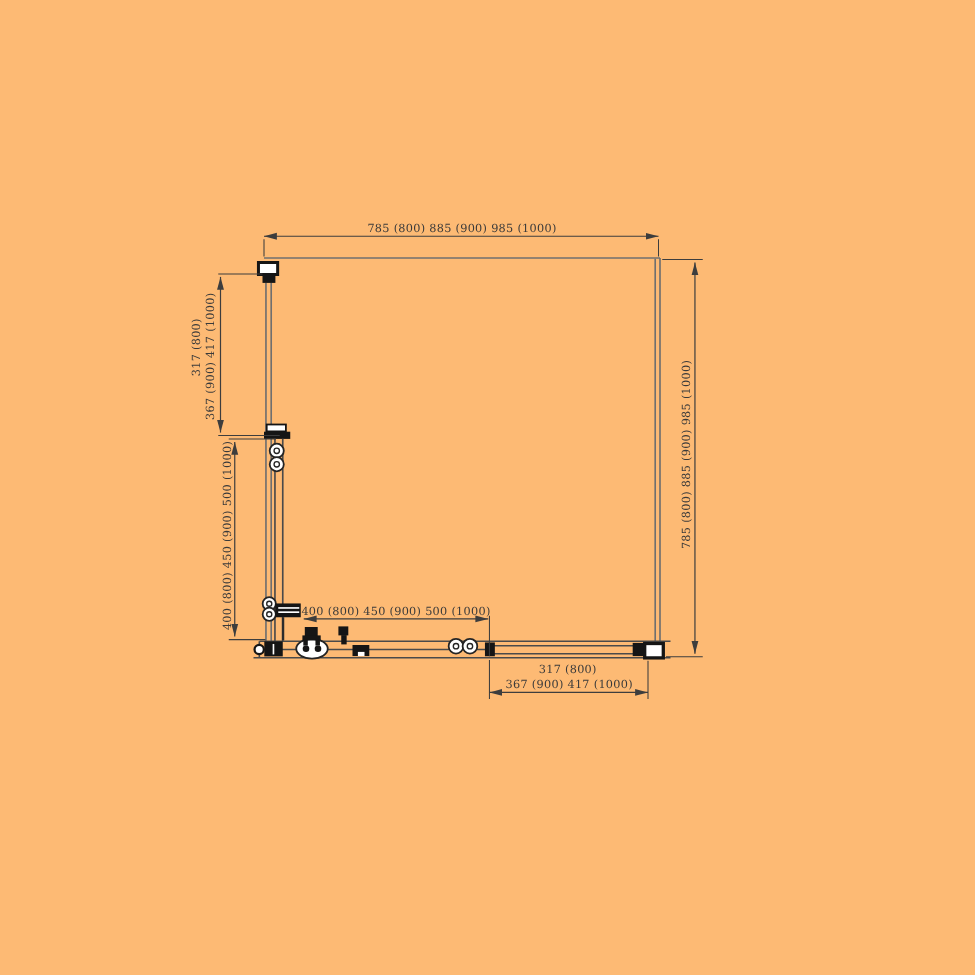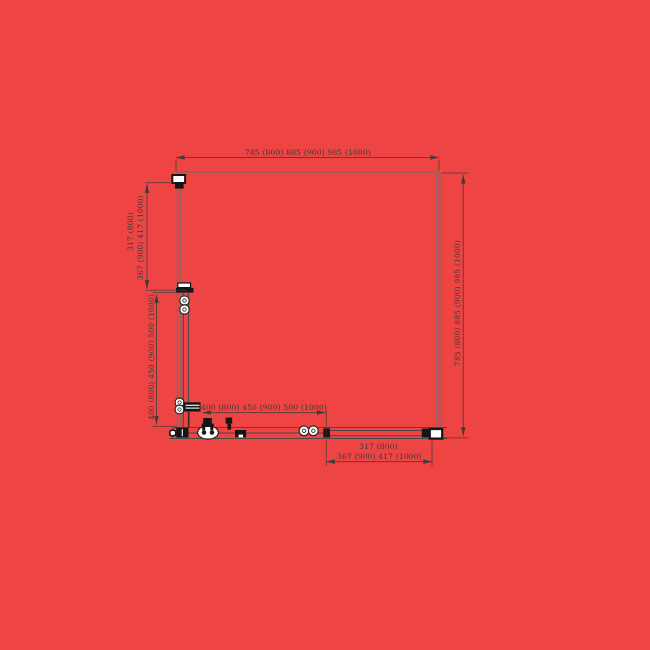--- a/index.html
+++ b/index.html
@@ -1,16 +1,16 @@
 <!DOCTYPE html>
 <html><head>
 <meta charset="utf-8">
 <style>
   html,body{margin:0;padding:0;background:#ffffff;}
-  .canvas{position:relative;width:650px;height:650px;background:#ef4444;overflow:hidden;}
+  .canvas{position:relative;width:650px;height:650px;background:#fdba74;overflow:hidden;}
   svg{display:block;}
   .dim-text{font-family:"DejaVu Serif", serif;font-size:7.5px;fill:#3a3a3a;letter-spacing:0.2px;}
   .dimline{stroke:#3d3d3d;stroke-width:0.8;fill:none;}
   .extline{stroke:#3d3d3d;stroke-width:0.7;fill:none;}
   .glass{stroke:#6f6f6f;stroke-width:1.1;fill:none;}
   .frame{stroke:#4a4a4a;stroke-width:1.1;fill:none;}
   .hw{fill:#151515;stroke:none;}
   .hw-outline{fill:#ffffff;stroke:#151515;}
   .roller{fill:#ffffff;stroke:#242424;stroke-width:1.2;}
   .roller-inner{fill:none;stroke:#242424;stroke-width:0.9;}

